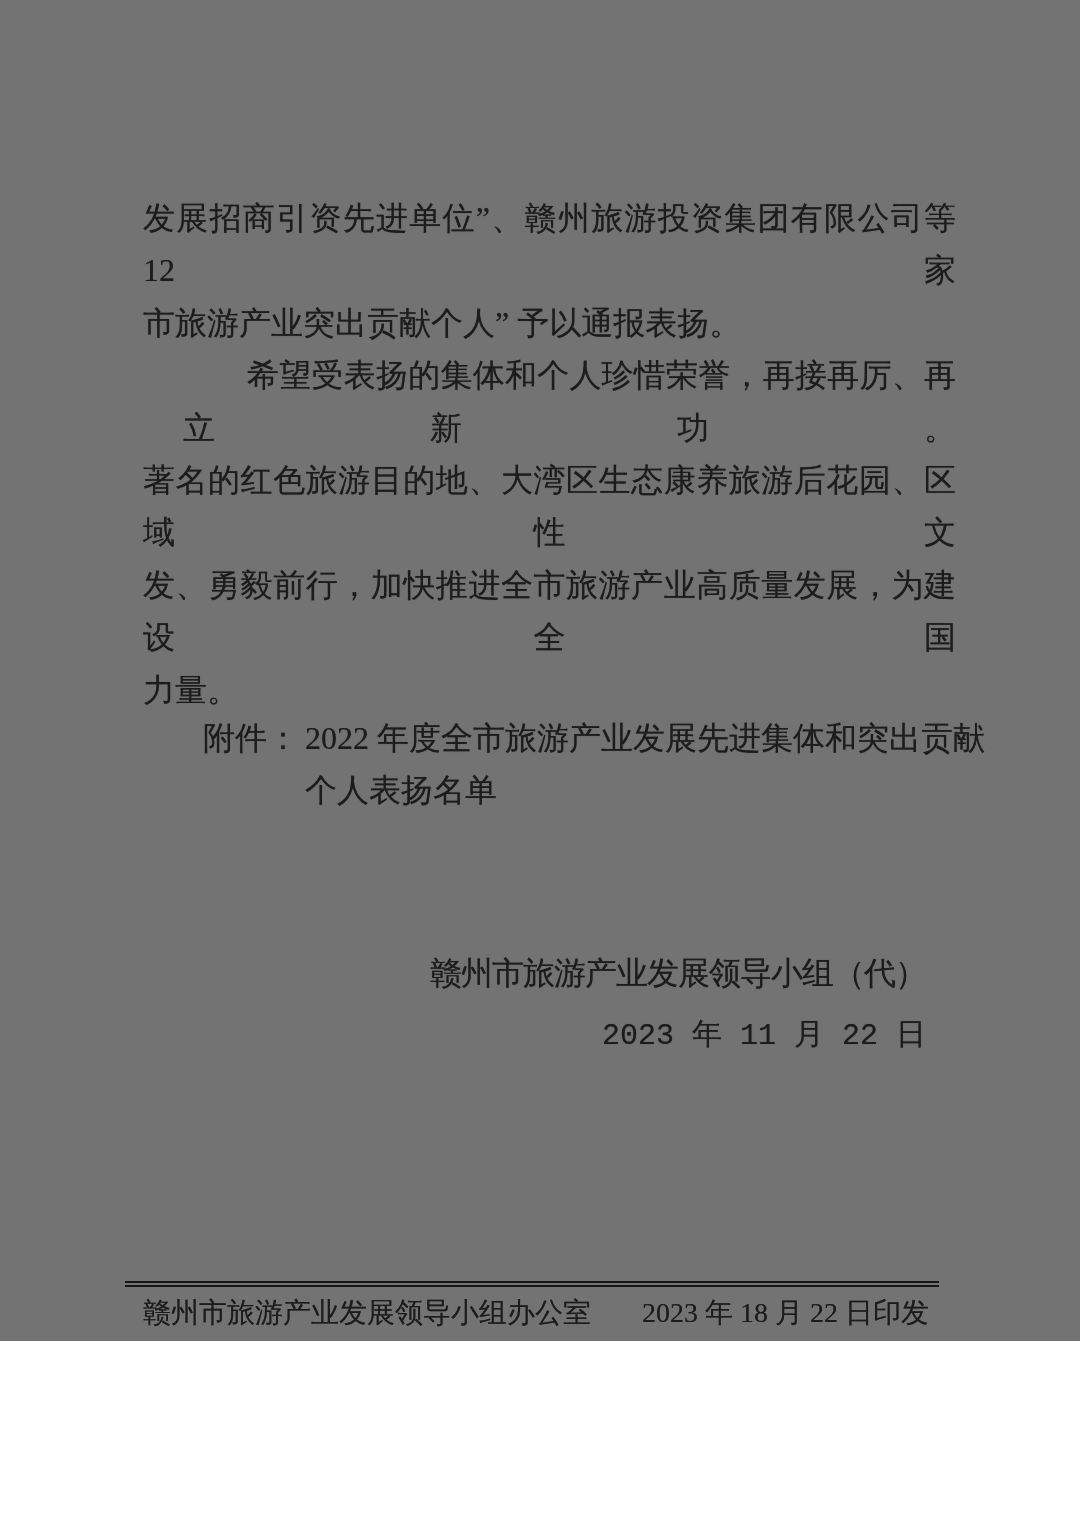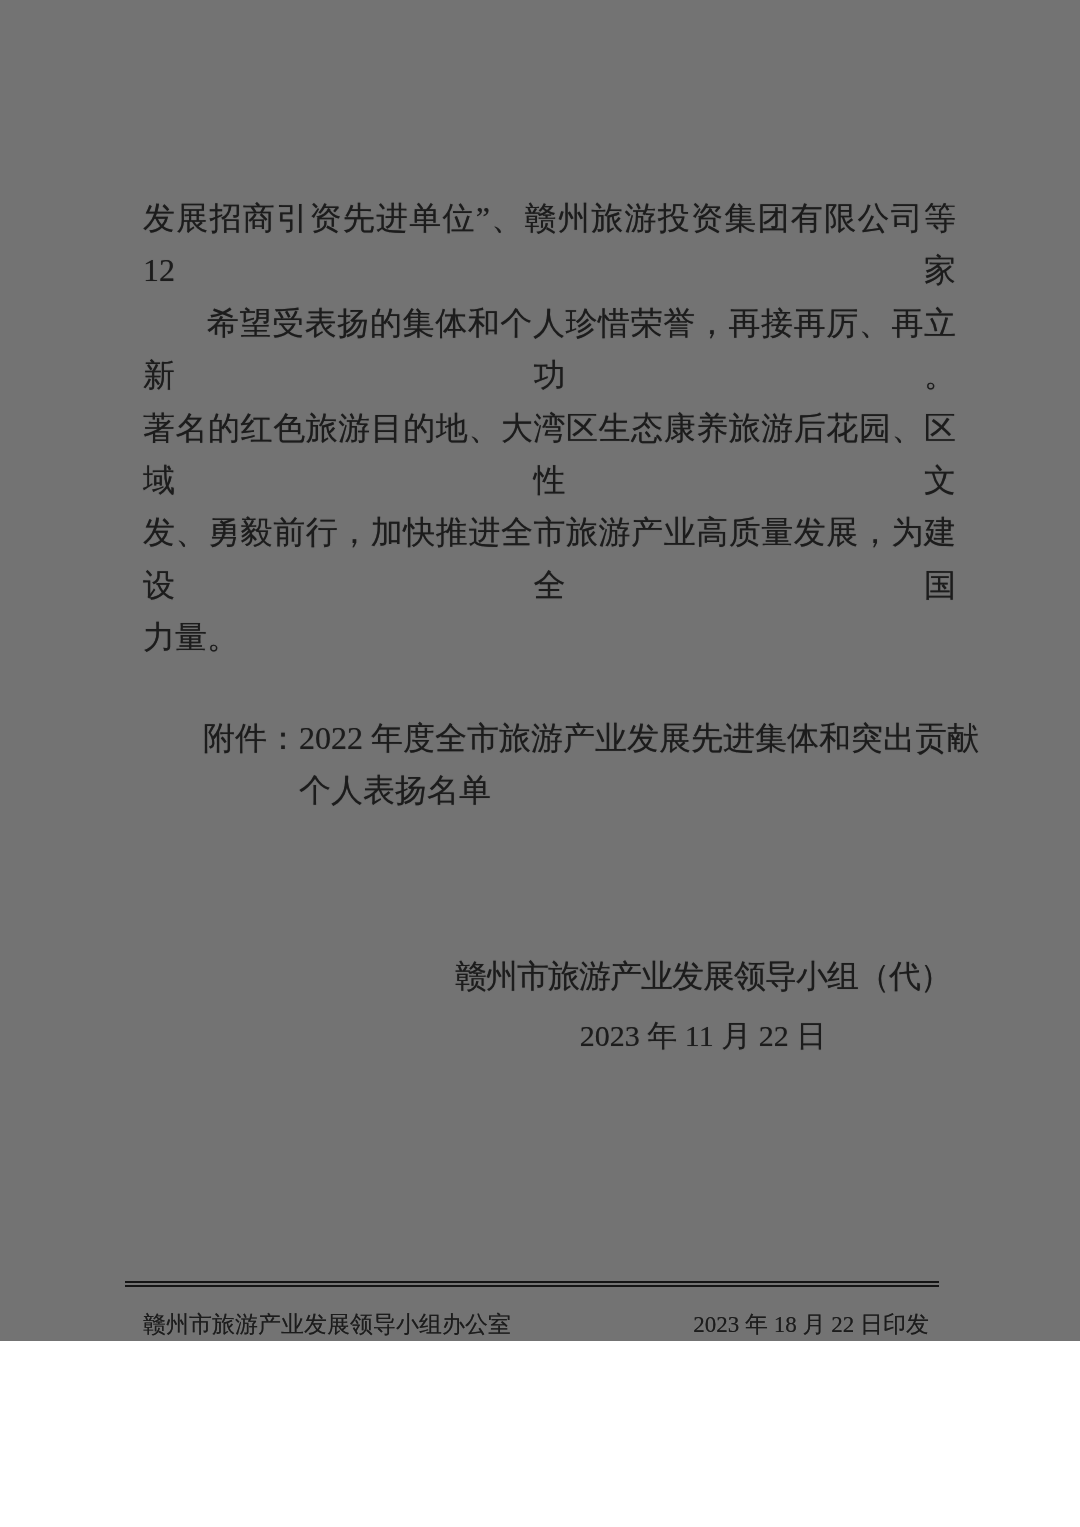--- a/index.html
+++ b/index.html
@@ -22,42 +22,43 @@
     font-size: 32px;
     line-height: 52.4px;
     text-shadow: 0 0 0.7px #3a3a3a;
   }
   .line { white-space: nowrap; }
   .line.jl {
     white-space: normal;
     text-align: justify;
     text-align-last: justify;
   }
-  .line.ind { text-indent: 2em; }
+  .line.ind { text-indent: 2em; margin-left: 40px; }
   
   .attachment {
     position: absolute;
     left: 203px;
     top: 712px;
     display: flex;
     font-size: 32px;
     line-height: 52.4px;
     text-shadow: 0 0 0.7px #3a3a3a;
   }
-  .att-label { flex: 0 0 auto; }
+  .att-label { flex: 0 0 auto; margin-right: 6px; }
   .att-lines { flex: 0 0 auto; }
   
   .signature {
     position: absolute;
-    right: 129px;
+    right: 154px;
     top: 946px;
-    text-align: center;
+    text-align: right;
     font-size: 32px;
     line-height: 60px;
     text-shadow: 0 0 0.7px #3a3a3a;
+    font-family: Liberation Mono, monospace;
   }
   .sig-org { letter-spacing: -1px; }
   .sig-date { font-size: 30px; }
   
   .footer-rule-top {
     position: absolute;
     left: 125px;
     top: 1281px;
     width: 814px;
     height: 6px;
@@ -65,24 +66,23 @@
     border-bottom: 2px solid #151515;
   }
   .footer-row {
     position: absolute;
     left: 143px;
     top: 1293px;
     width: 786px;
     display: flex;
     justify-content: space-between;
     align-items: flex-start;
-    font-size: 23px;
+    font-size: 28px;
     line-height: 40px;
     text-shadow: 0 0 0.6px #3a3a3a;
-    margin-top: 12px;
   }
   .footer-rule-bottom {
     position: absolute;
     left: 125px;
     top: 1342px;
     width: 814px;
     height: 2px;
     background: #4a4a4a;
   }
   .page-number {
@@ -113,20 +113,21 @@
   }
   .wm-icon svg { display: block; }
 </style>
 </head>
 <body>
 
 <div class="page">
 
   <div class="body-text">
     <div class="line jl">发展招商引资先进单位”、赣州旅游投资集团有限公司等 12 家</div>
+    <div class="line">市旅游产业突出贡献个人” 予以通报表扬。</div>
     <div class="line jl ind">希望受表扬的集体和个人珍惜荣誉，再接再厉、再立新功。</div>
     <div class="line jl">著名的红色旅游目的地、大湾区生态康养旅游后花园、区域性文</div>
     <div class="line jl">发、勇毅前行，加快推进全市旅游产业高质量发展，为建设全国</div>
     <div class="line">力量。</div>
   </div>
 
   <div class="attachment">
     <span class="att-label">附件：</span>
     <div class="att-lines">
       <div class="line">2022 年度全市旅游产业发展先进集体和突出贡献</div>

